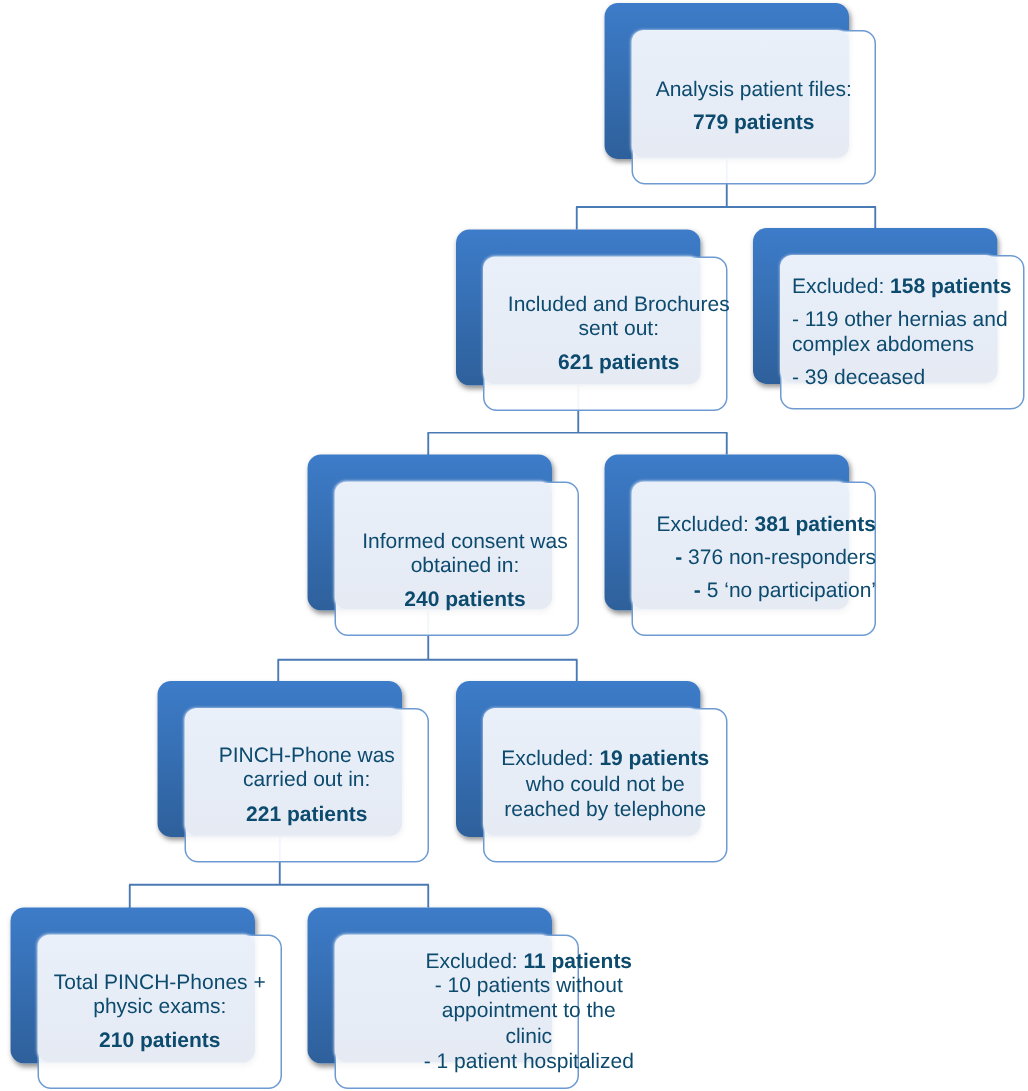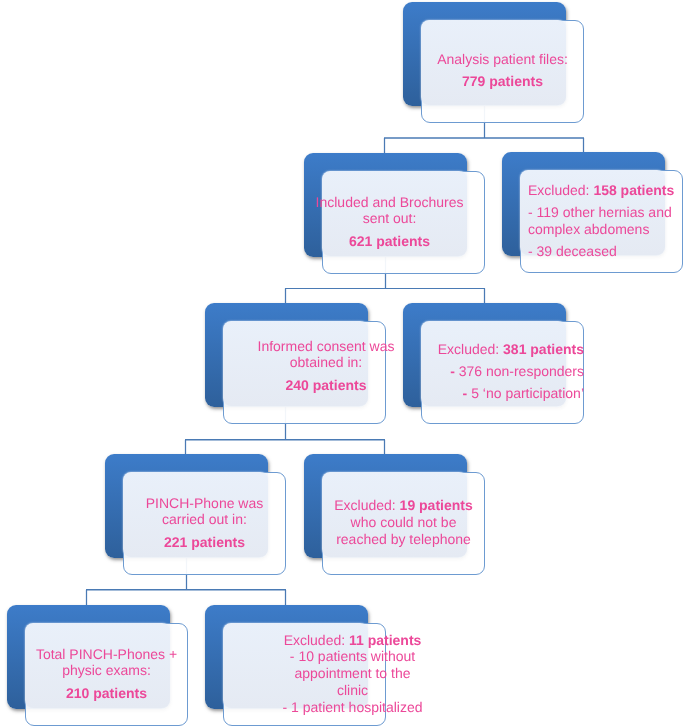--- a/index.html
+++ b/index.html
@@ -10,21 +10,21 @@
   #stage{position:relative;width:685px;height:727px;}
   svg.connectors{position:absolute;left:0;top:0;width:685px;height:727px;pointer-events:none;z-index:0;}
   .node{position:absolute;z-index:1;}
   .back{position:absolute;left:0;top:0;border-radius:9px;
         background:linear-gradient(180deg,#3d7cc9 0%,#2e609b 100%);
         box-shadow:1px 2px 3.5px rgba(60,60,62,0.55);}
   .frame{position:absolute;border:1px solid #6d9bd1;border-radius:9px;background:rgba(255,255,255,0.93);}
   .inner{position:absolute;border-radius:8px;
          background:linear-gradient(180deg,#e9f0fa 0%,#e5eaf3 100%);
          box-shadow:0 0 2px 0 rgba(236,241,249,0.9);}
-  .txt{position:absolute;color:#ec4899;font-size:14px;line-height:16.7px;
+  .txt{position:absolute;color:#0c4a6e;font-size:14px;line-height:16.7px;
        transform:translate3d(0,-1px,0);will-change:transform;
        display:flex;flex-direction:column;justify-content:center;}
   .txt p{margin:0;padding:0;}
   .txt p + p{margin-top:5.6px;}
   .t-center{text-align:center;}
   .t-left{text-align:left;padding-left:8px;box-sizing:border-box;}
   .txt b{font-weight:bold;}
 </style>
 </head>
 <body>
@@ -51,42 +51,42 @@
     <div class="txt t-center" style="left:18px;top:18px;width:163px;height:103px;">
       <p>Analysis patient files:</p>
       <p><b>779 patients</b></p>
     </div>
   </div>
 
   <div class="node" style="left:304px;top:153px;width:181px;height:121px;">
     <div class="back" style="width:163px;height:104px;"></div>
     <div class="frame" style="left:18px;top:18px;width:161px;height:101px;"></div>
     <div class="inner" style="left:18px;top:18px;width:145px;height:85px;"></div>
-    <div class="txt t-center" style="left:4px;top:18px;width:163px;height:103px;">
+    <div class="txt t-center" style="left:27px;top:18px;width:163px;height:103px;">
       <p><span>Included and Brochures</span><br><span>sent out:</span></p>
       <p><b>621 patients</b></p>
     </div>
   </div>
 
   <div class="node" style="left:502px;top:152px;width:181px;height:121px;">
     <div class="back" style="width:163px;height:104px;"></div>
     <div class="frame" style="left:18px;top:18px;width:161px;height:101px;"></div>
     <div class="inner" style="left:18px;top:18px;width:145px;height:85px;"></div>
     <div class="txt t-left" style="left:18px;top:18px;width:163px;height:103px;">
       <p><span>Excluded: </span><b>158 patients</b></p>
       <p>- 119 other hernias and complex abdomens</p>
       <p>- 39 deceased</p>
     </div>
   </div>
 
   <div class="node" style="left:205px;top:303px;width:181px;height:121px;">
     <div class="back" style="width:163px;height:104px;"></div>
     <div class="frame" style="left:18px;top:18px;width:161px;height:101px;"></div>
     <div class="inner" style="left:18px;top:18px;width:145px;height:85px;"></div>
-    <div class="txt t-center" style="left:18px;top:12px;width:174px;height:103px;margin-left:16px;">
+    <div class="txt t-center" style="left:18px;top:26px;width:174px;height:103px;">
       <p><span>Informed consent was</span><br><span>obtained in:</span></p>
       <p><b>240 patients</b></p>
     </div>
   </div>
 
   <div class="node" style="left:403px;top:303px;width:181px;height:121px;">
     <div class="back" style="width:163px;height:104px;"></div>
     <div class="frame" style="left:18px;top:18px;width:161px;height:101px;"></div>
     <div class="inner" style="left:18px;top:18px;width:145px;height:85px;"></div>
     <div class="txt t-left" style="left:18px;top:18px;width:163px;height:103px;align-items:flex-end;">

